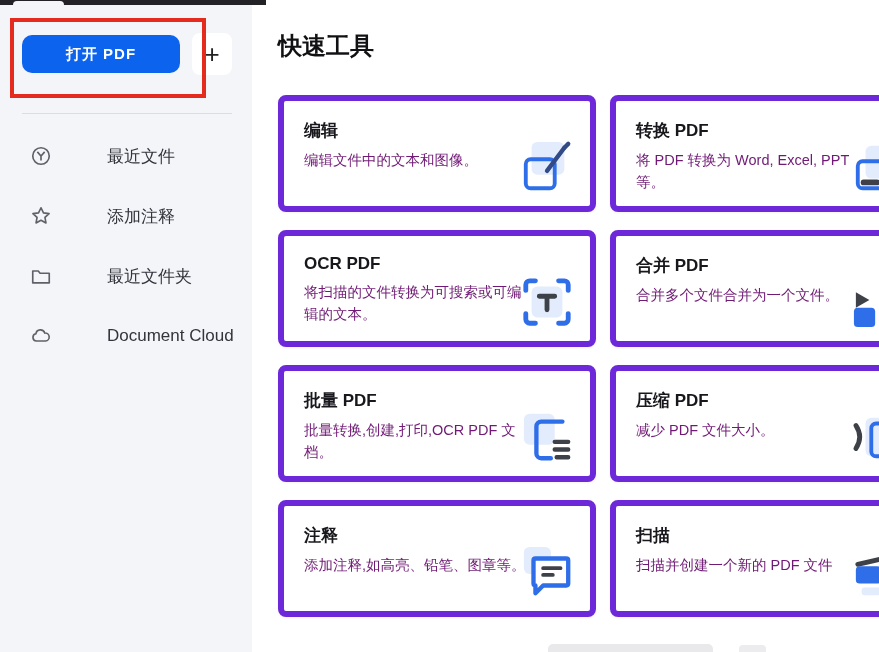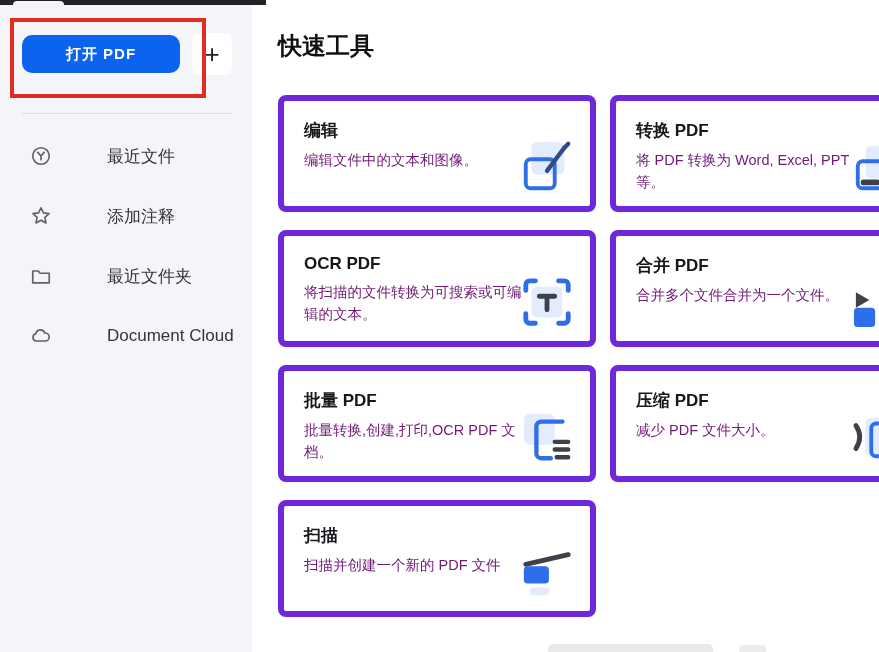--- a/index.html
+++ b/index.html
@@ -168,20 +168,31 @@
     <p>减少 PDF 文件大小。</p>
     <span class="cicon">
       <svg viewBox="0 0 56 56" width="54" height="54">
         <path d="M4 16 q8 12 0 24" fill="none" stroke="#3e4248" stroke-width="5" stroke-linecap="round"></path>
         <rect x="14" y="8" width="30" height="40" rx="6" fill="#e3ecfc"></rect>
         <rect x="20" y="14" width="24" height="34" rx="5" fill="none" stroke="#2e6ee8" stroke-width="4"></rect>
       </svg>
     </span>
   </div>
 
+  <div class="card">
+    <h3>注释</h3>
+    <p>添加注释,如高亮、铅笔、图章等。</p>
+    <span class="cicon">
+      <svg viewBox="0 0 56 56" width="54" height="54">
+        <rect x="4" y="2" width="28" height="28" rx="6" fill="#e3ecfc"></rect>
+        <path d="M16 14 h32 a2 2 0 0 1 2 2 v24 a2 2 0 0 1-2 2 h-24 l-8 8 v-8 h0 a2 2 0 0 1-2-2 v-24 a2 2 0 0 1 2-2 z" fill="#ffffff" stroke="#2e6ee8" stroke-width="4.5" stroke-linejoin="round"></path>
+        <path d="M24 24 h18 M24 31 h10" stroke="#3e4248" stroke-width="4" stroke-linecap="round"></path>
+      </svg>
+    </span>
+  </div>
 
   <div class="card">
     <h3>扫描</h3>
     <p>扫描并创建一个新的 PDF 文件</p>
     <span class="cicon">
       <svg viewBox="0 0 56 56" width="54" height="54">
         <path d="M6 20 l44-10" stroke="#3e4248" stroke-width="5" stroke-linecap="round"></path>
         <rect x="4" y="22" width="26" height="18" rx="4" fill="#2e6ee8"></rect>
         <rect x="10" y="44" width="20" height="8" rx="3" fill="#e3ecfc"></rect>
       </svg>

